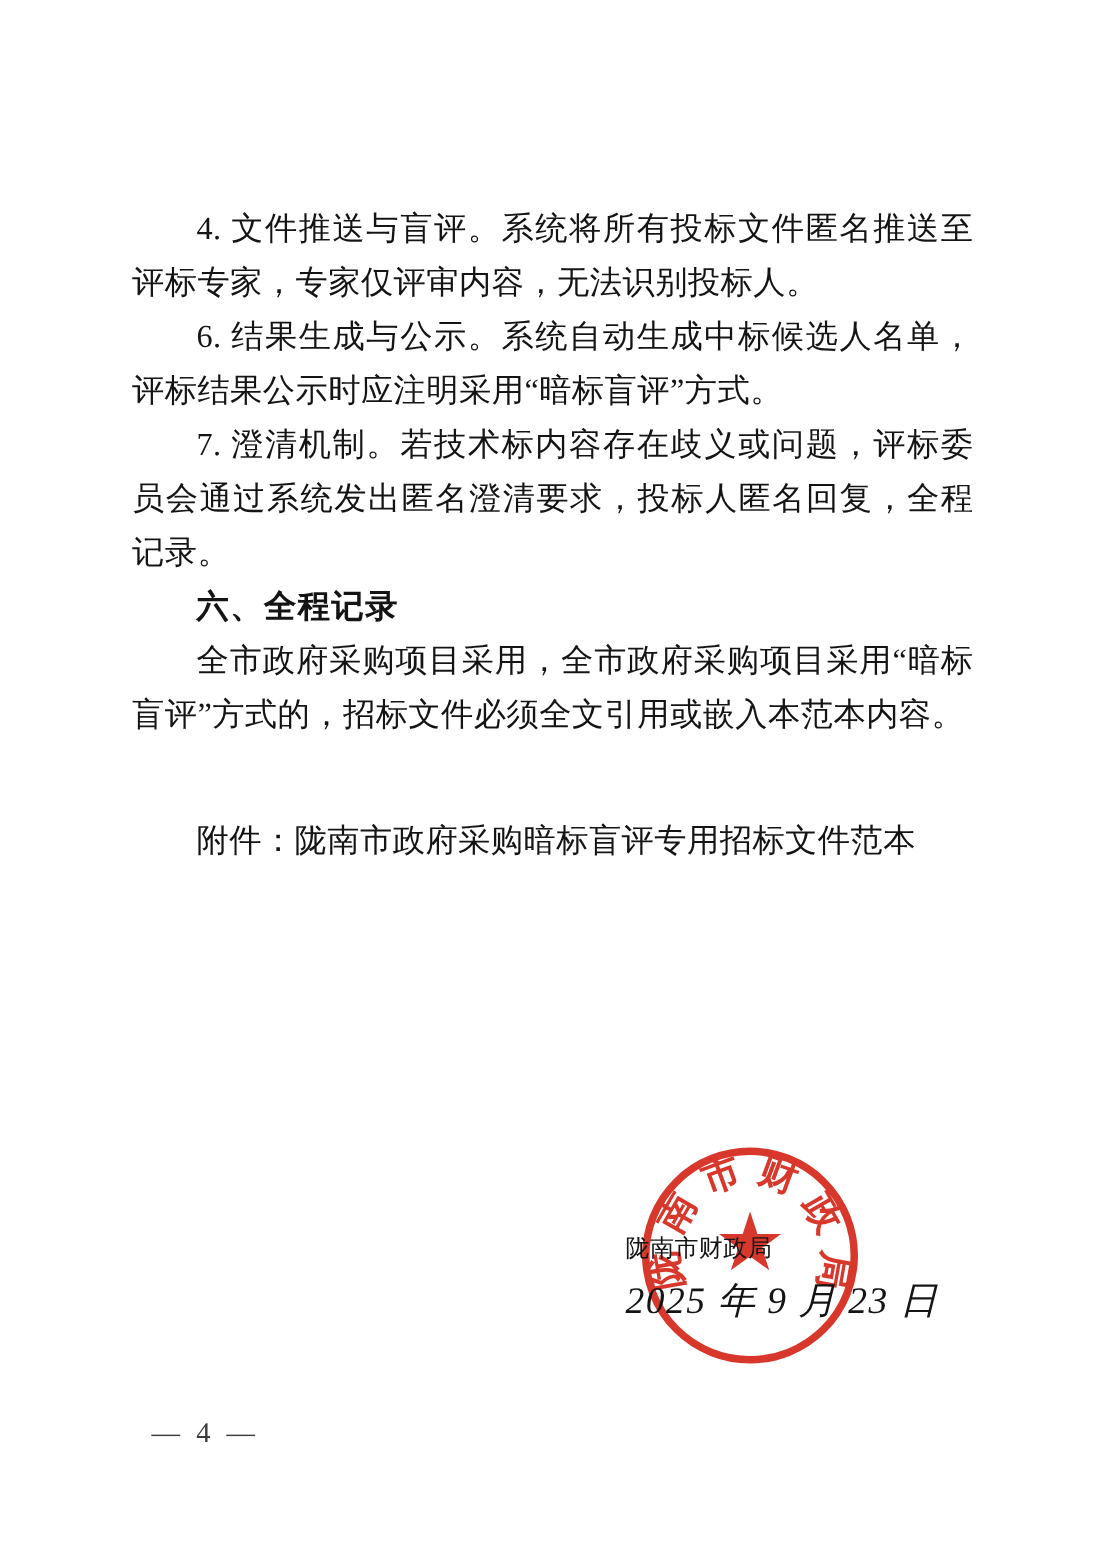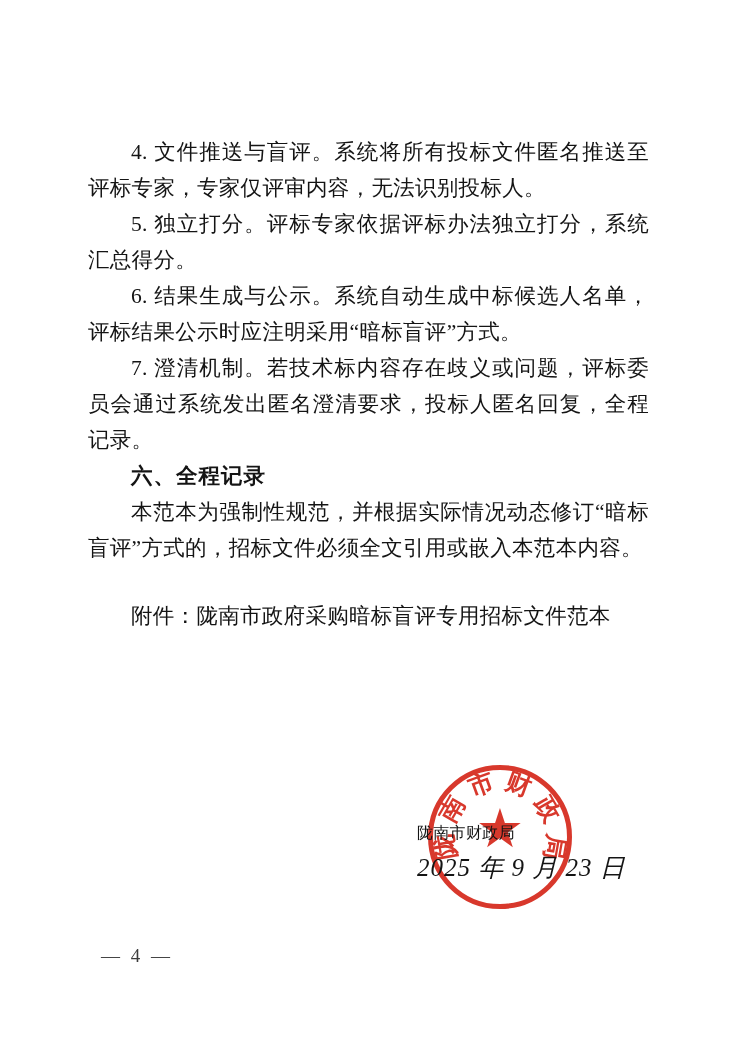--- a/index.html
+++ b/index.html
@@ -27,21 +27,21 @@
   .body-text p {
     margin: 0;
     text-indent: 2em;
   }
   .body-text p.heading {
     font-family: "Liberation Sans", "DejaVu Sans", sans-serif;
     font-weight: bold;
     letter-spacing: 1px;
   }
   .body-text p.attachment {
-    margin-top: 32px;
+    margin-top: 48px;
     text-align: left;
   }
   
   .seal {
     position: absolute;
     left: 428px;
     top: 765px;
     width: 144px;
     height: 144px;
     z-index: 1;
@@ -109,25 +109,24 @@
     letter-spacing: 3px;
   }
 </style>
 </head>
 <body>
 
 <div class="page">
 
   <main class="body-text">
     <p>4. 文件推送与盲评。系统将所有投标文件匿名推送至评标专家，专家仅评审内容，无法识别投标人。</p>
-    <p>5. 独立打分。评标专家依据评标办法独立打分，系统汇总得分。</p>
     <p>6. 结果生成与公示。系统自动生成中标候选人名单，评标结果公示时应注明采用“暗标盲评”方式。</p>
     <p>7. 澄清机制。若技术标内容存在歧义或问题，评标委员会通过系统发出匿名澄清要求，投标人匿名回复，全程记录。</p>
     <p class="heading">六、全程记录</p>
-    <p>本范本为强制性规范，并根据实际情况动态修订“暗标盲评”方式的，招标文件必须全文引用或嵌入本范本内容。</p>
+    <p>全市政府采购项目采用，全市政府采购项目采用“暗标盲评”方式的，招标文件必须全文引用或嵌入本范本内容。</p>
     <p class="attachment">附件：陇南市政府采购暗标盲评专用招标文件范本</p>
   </main>
 
   <div class="seal">
     <div class="seal-circle"></div>
     <span class="seal-star">★</span>
     <span class="seal-char c0">陇</span>
     <span class="seal-char c1">南</span>
     <span class="seal-char c2">市</span>
     <span class="seal-char c3">财</span>

